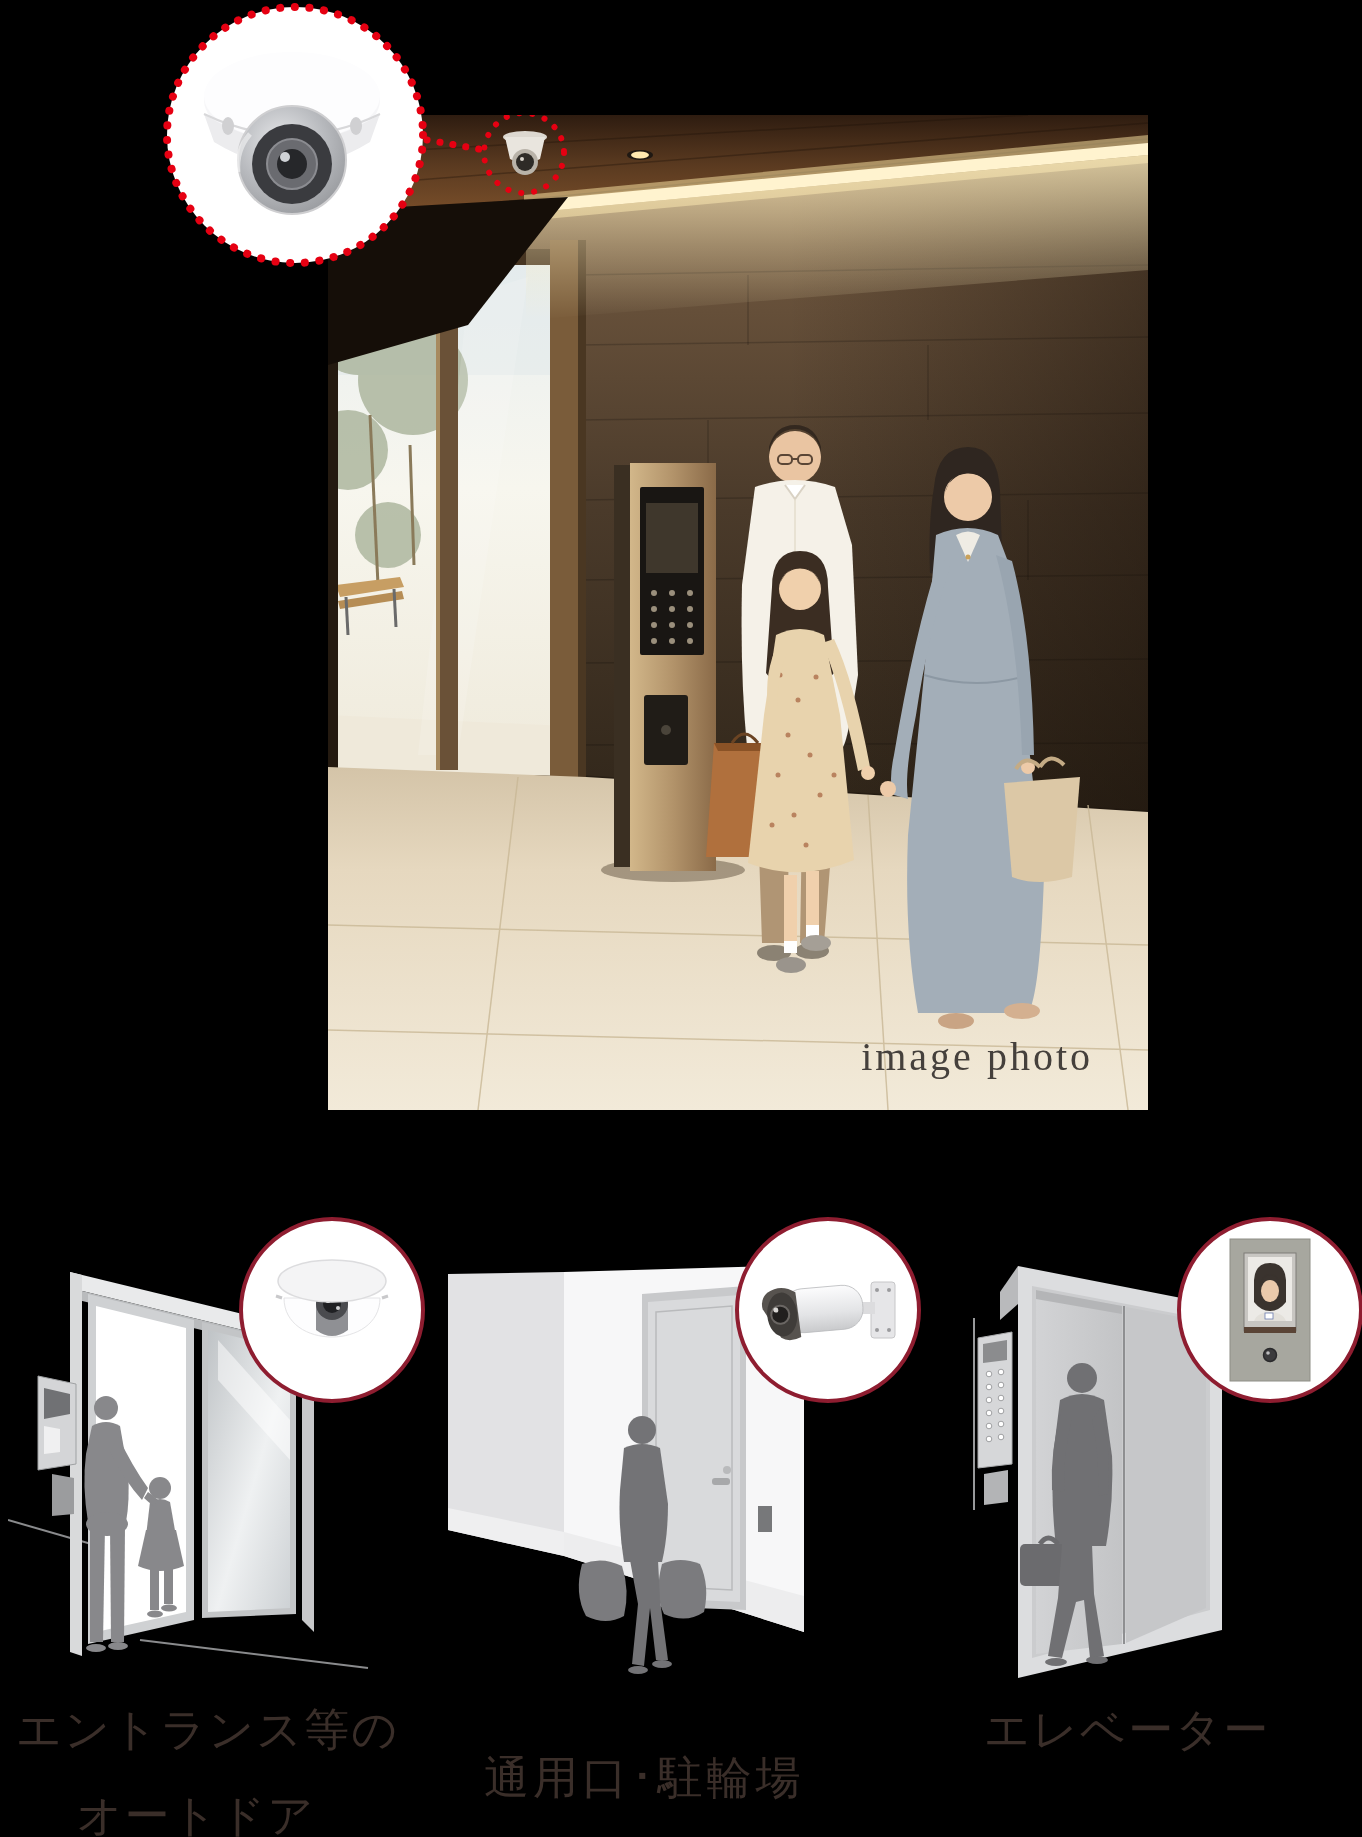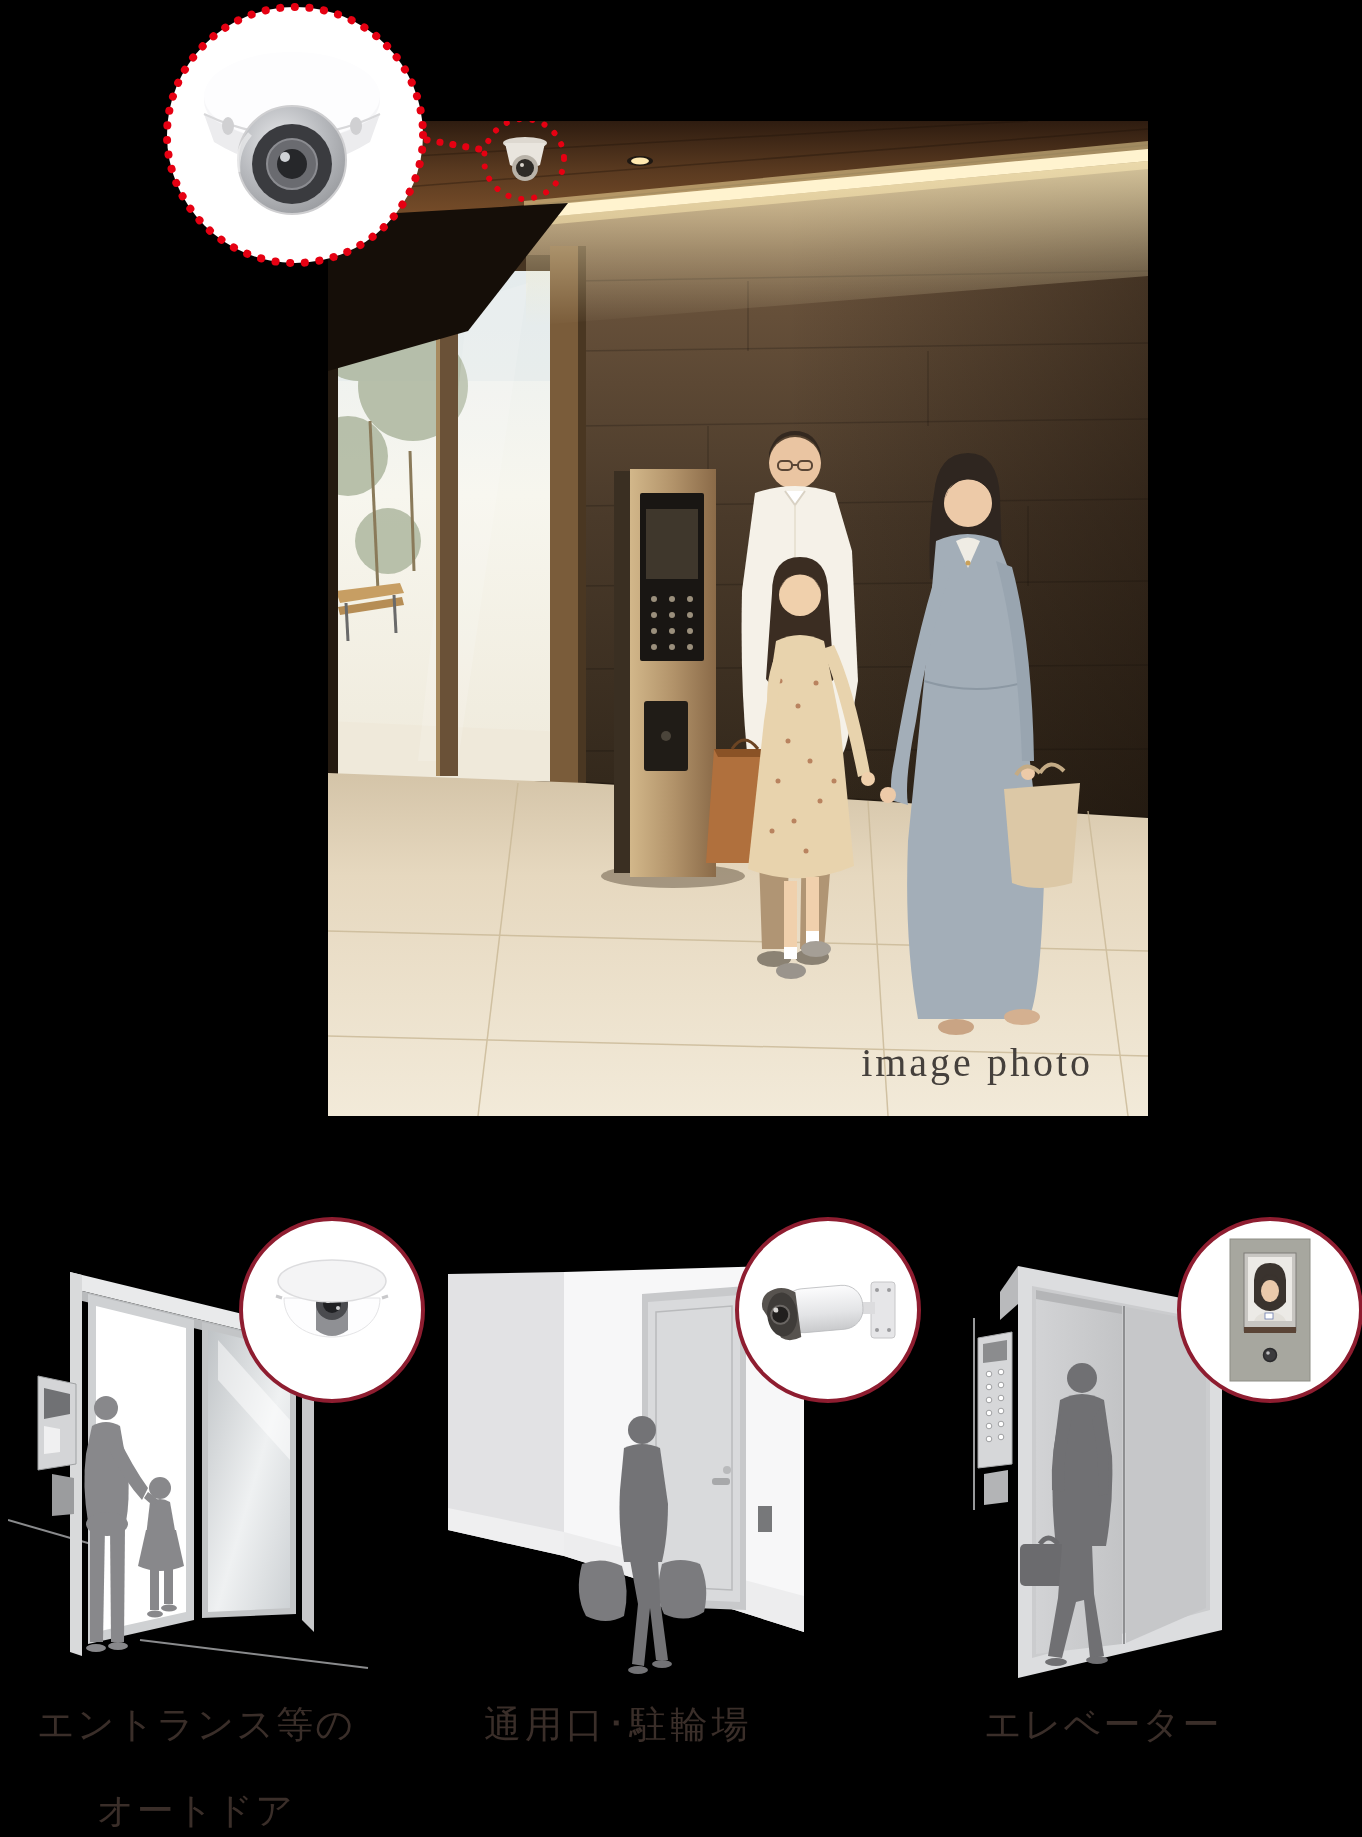--- a/index.html
+++ b/index.html
@@ -1,34 +1,34 @@
 <!DOCTYPE html>
 <html><head>
 <meta charset="utf-8">
 <style>
   html,body{margin:0;padding:0;background:#000;}
   .canvas{position:relative;width:1362px;height:1837px;background:#000;overflow:hidden;
           font-family:"Liberation Serif","DejaVu Serif",serif;}
   .abs{position:absolute;}
   
-  .photo{left:328px;top:121px;width:820px;height:995px;z-index:1;}
+  .photo{left:328px;top:115px;width:820px;height:995px;z-index:1;}
   .photo-caption{right:55px;bottom:30px;font-size:40px;letter-spacing:3px;color:#45403c;z-index:2;}
   
   .hero-ring{left:150px;top:0;z-index:3;}
   .hero-cam{left:180px;top:38px;z-index:4;}
   
   .ill-entrance{left:8px;top:1268px;z-index:1;}
   .ill-service{left:446px;top:1264px;z-index:1;}
   .ill-elevator{left:850px;top:1258px;z-index:1;}
   .callout{width:178px;height:178px;border:4px solid #8e1d30;border-radius:50%;background:#fff;
            display:flex;align-items:center;justify-content:center;z-index:2;}
   .co-entrance{left:239px;top:1217px;}
   .co-service{left:735px;top:1217px;}
   .co-elevator{left:1177px;top:1217px;}
-  .label{position:absolute;font-size:37px;color:#3a2e29;letter-spacing:2px;white-space:nowrap;z-index:1;
+  .label{position:absolute;font-size:45px;color:#3a2e29;letter-spacing:2px;white-space:nowrap;z-index:1;
          font-family:"Liberation Serif","DejaVu Serif",serif;}
   .lab-c{width:360px;text-align:center;}
   .lab-service{letter-spacing:4px;}
 </style>
 </head>
 <body>
 
 <div class="canvas">
 
   <div class="abs photo">
@@ -453,16 +453,16 @@
         <rect x="45" y="78" width="8" height="6" fill="#ffffff" stroke="#6a7cae" stroke-width="0.8"></rect>
       </g>
       <rect x="24" y="92" width="52" height="6" fill="#5a4436"></rect>
       <circle cx="50" cy="120" r="6.5" fill="#3b3b3d" stroke="#2a2a2c" stroke-width="1.5"></circle>
       <circle cx="48" cy="118" r="1.8" fill="#bcbcbe"></circle>
     </svg>
   </div>
 
   <div class="label lab-c" style="left:16px;top:1700px;">エントランス等の</div>
   <div class="label lab-c" style="left:16px;top:1786px;">オートドア</div>
-  <div class="label lab-service" style="left:484px;top:1700px;">通用口･駐輪場</div>
+  <div class="label lab-service" style="left:484px;top:1748px;">通用口･駐輪場</div>
   <div class="label" style="left:984px;top:1700px;font-family:Liberation Mono, monospace;">エレベーター</div>
 
 </div>
 
 </body></html>

